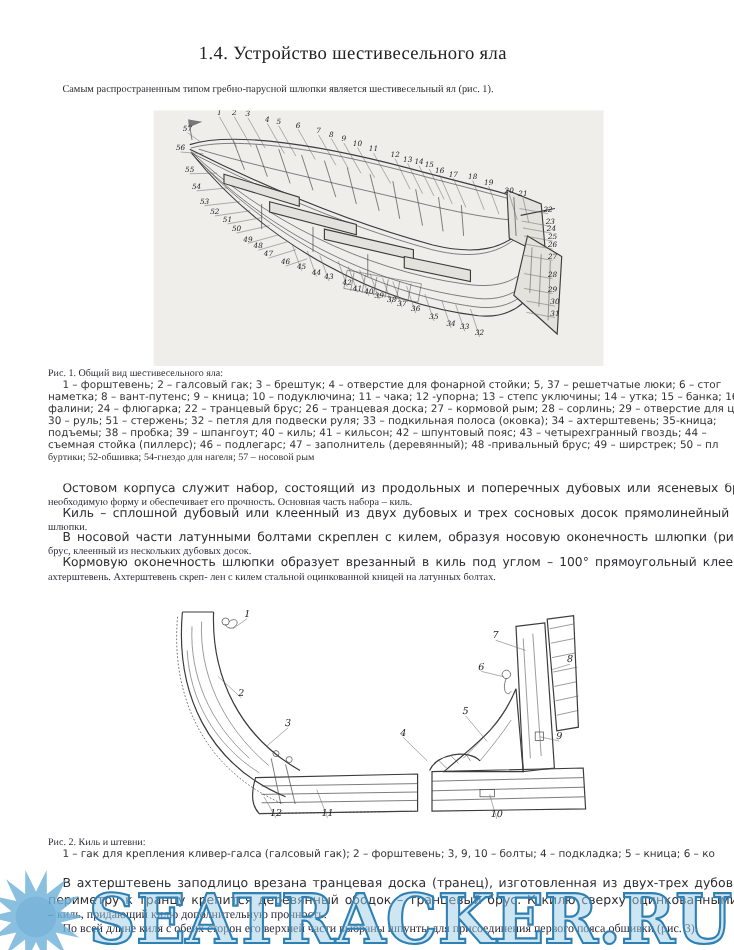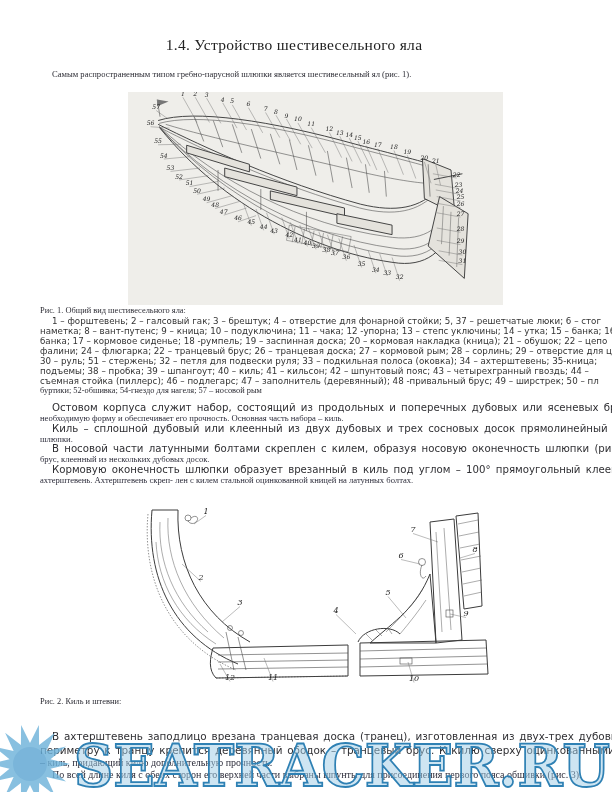--- a/index.html
+++ b/index.html
@@ -224,21 +224,20 @@
       <text x="14" y="35" class="callout" font-size="6.4">56</text>
       <line x1="20" y1="19.5" x2="32" y2="28" class="leader"></line>
       <text x="20" y="18" class="callout" font-size="6.4">57</text>
     </svg>
 </div>
 
 <div class="abs capblock">
   <div class="cap-serif">Рис. 1. Общий вид шестивесельного яла:</div>
   <div class="cap-sans ind">1 – форштевень; 2 – галсовый гак; 3 – брештук; 4 – отверстие для фонарной стойки; 5, 37 – решетчатые люки; 6 – стог</div>
   <div class="cap-sans">наметка; 8 – вант-путенс; 9 – кница; 10 – подуключина; 11 – чака; 12 -упорна; 13 – степс уключины; 14 – утка; 15 – банка; 16</div>
-  <div class="cap-sans">банка; 17 – кормовое сиденье; 18 -румпель; 19 – заспинная доска; 20 – кормовая накладка (кница); 21 – обушок; 22 – цепо</div>
   <div class="cap-sans">фалини; 24 – флюгарка; 22 – транцевый брус; 26 – транцевая доска; 27 – кормовой рым; 28 – сорлинь; 29 – отверстие для ц</div>
   <div class="cap-sans">30 – руль; 51 – стержень; 32 – петля для подвески руля; 33 – подкильная полоса (оковка); 34 – ахтерштевень; 35-кница;</div>
   <div class="cap-sans">подъемы; 38 – пробка; 39 – шпангоут; 40 – киль; 41 – кильсон; 42 – шпунтовый пояс; 43 – четырехгранный гвоздь; 44 –</div>
   <div class="cap-sans">съемная стойка (пиллерс); 46 – подлегарс; 47 – заполнитель (деревянный); 48 -привальный брус; 49 – ширстрек; 50 – пл</div>
   <div class="cap-serif">буртики; 52-обшивка; 54-гнездо для нагеля; 57 – носовой рым</div>
 </div>
 
 <div class="abs bodyblock">
   <div class="b-big ind">Остовом корпуса служит набор, состоящий из продольных и поперечных дубовых или ясеневых брусьев. Набо</div>
   <div class="b-small">необходимую форму и обеспечивает его прочность. Основная часть набора – киль.</div>
@@ -338,20 +337,21 @@
       <text x="337" y="50" class="callout" font-size="8">8</text>
       <line x1="328" y1="115.5" x2="312" y2="112" class="leader"></line>
       <text x="328" y="114" class="callout" font-size="8">9</text>
       <line x1="276" y1="180.5" x2="270" y2="160" class="leader"></line>
       <text x="276" y="179" class="callout" font-size="8">10</text>
     </svg>
 </div>
 
 <div class="abs capblock" style="top:697px;">
   <div class="cap-serif">Рис. 2. Киль и штевни:</div>
+  <div class="cap-sans ind" style="line-height:11px;">1 – гак для крепления кливер-галса (галсовый гак); 2 – форштевень; 3, 9, 10 – болты; 4 – подкладка; 5 – кница; 6 – ко</div>
 </div>
 
 <div class="abs bodyblock2">
   <div class="b-big2 ind">В ахтерштевень заподлицо врезана транцевая доска (транец), изготовленная из двух-трех дубовых досок. С вн</div>
   <div class="b-big2">периметру к транцу крепится деревянный ободок – транцевый брус. К килю сверху оцинкованными гвоздями прикре</div>
   <div class="b-small2">– киль, придающий килю дополнительную прочность.</div>
   <div class="b-small2 ind">По всей длине киля с обеих сторон его верхней части выбраны шпунты для присоединения первого пояса обшивки (рис. 3).</div>
 </div>
 
 <div class="abs watermark">

